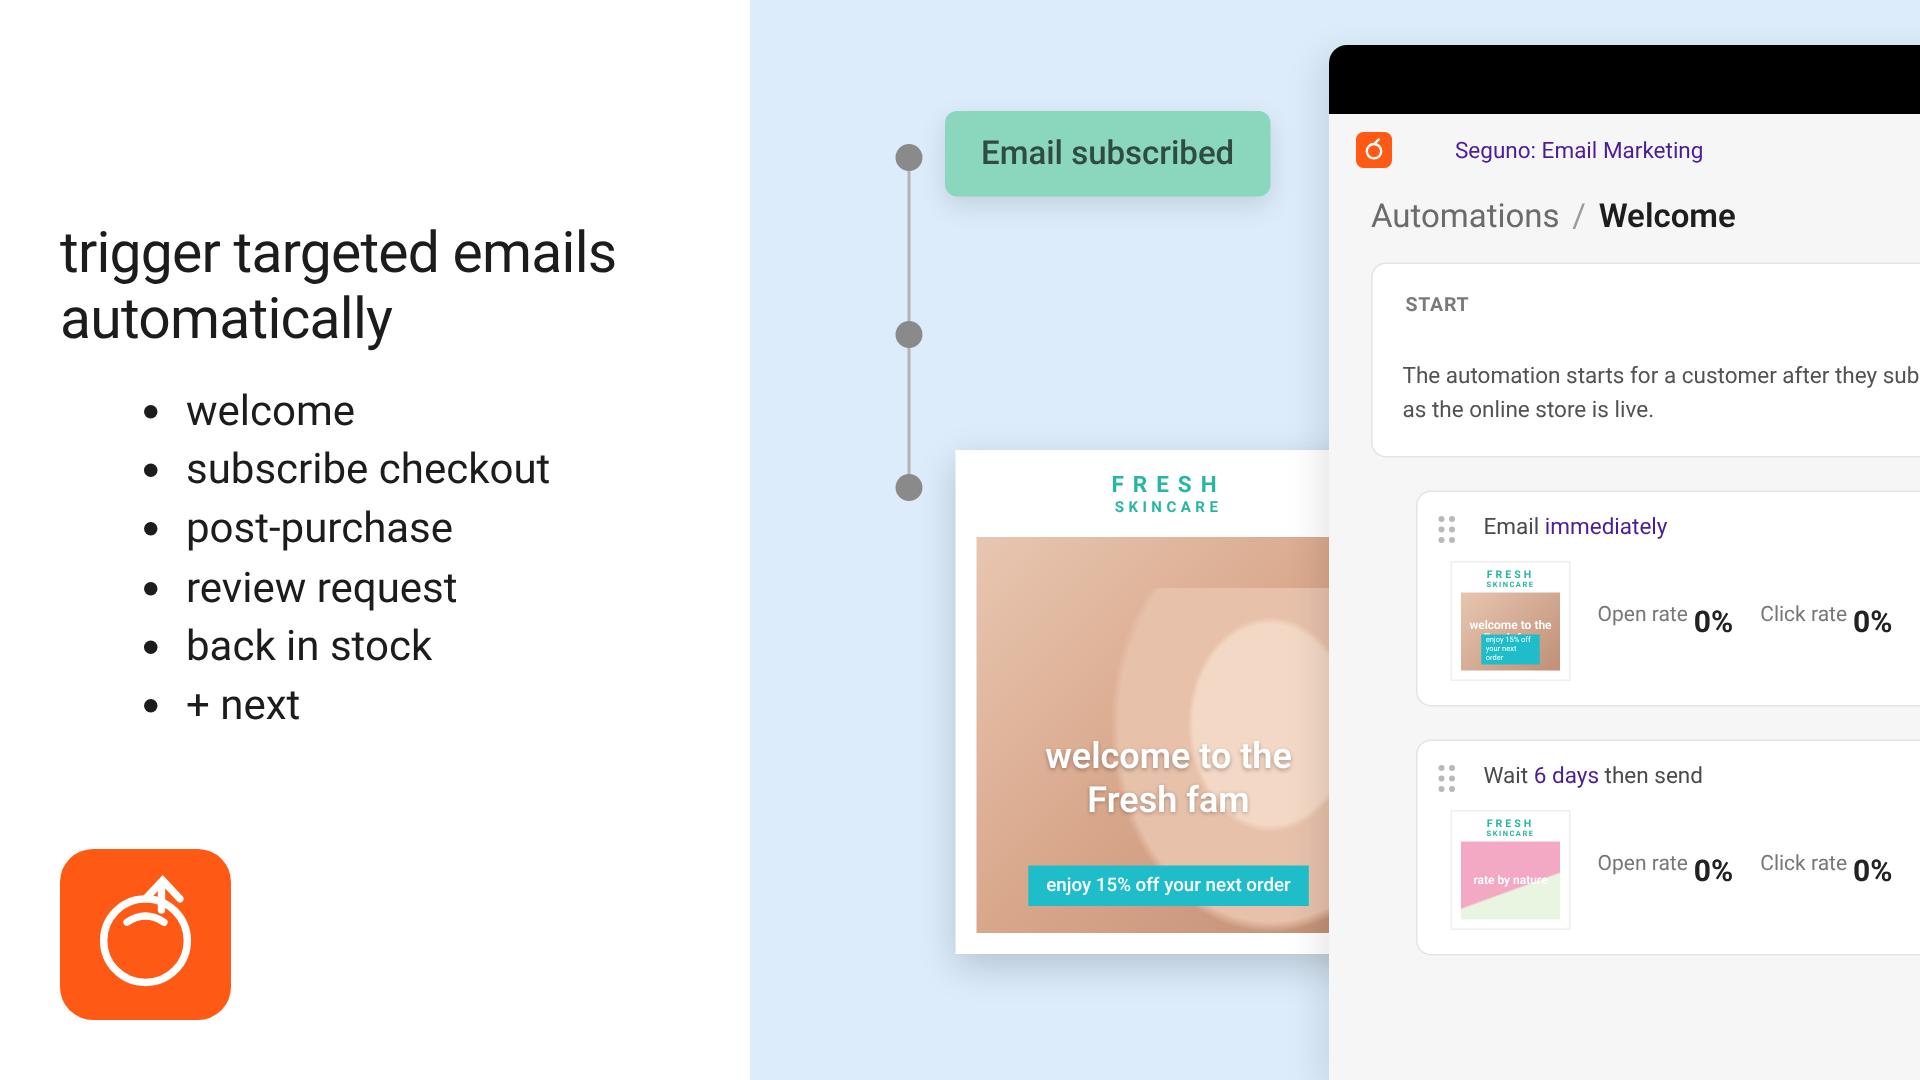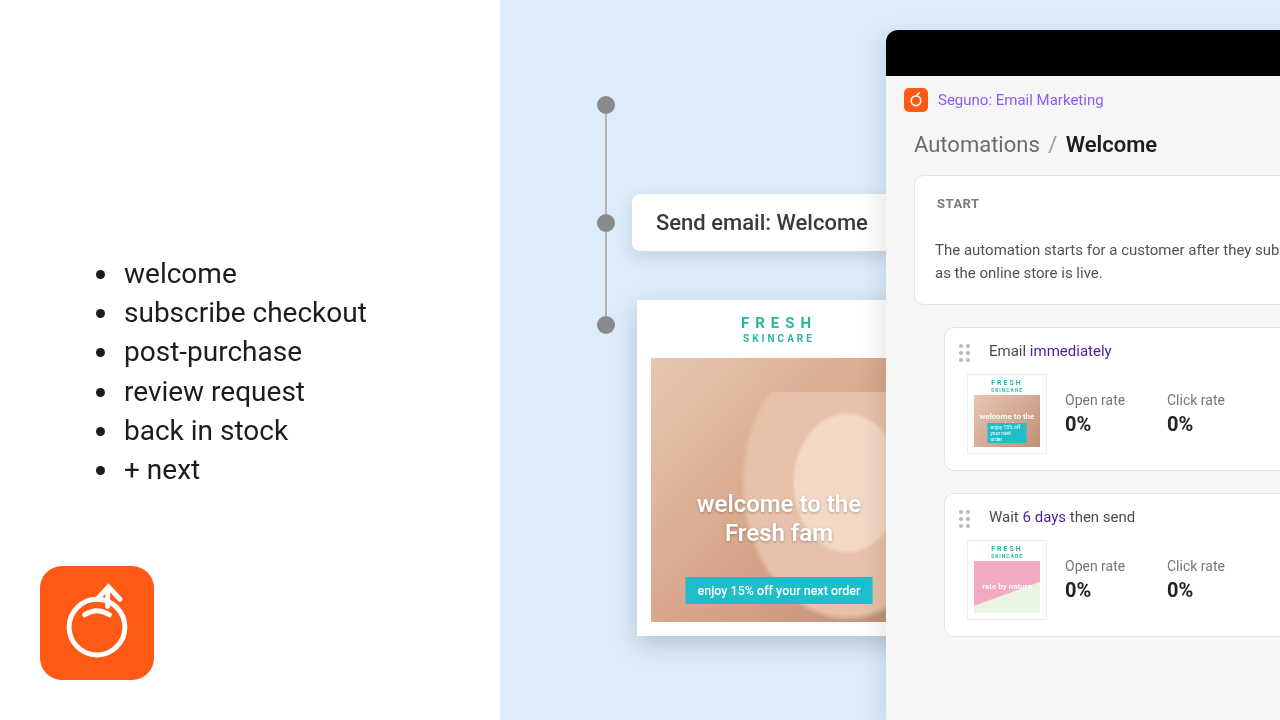--- a/index.html
+++ b/index.html
@@ -33,21 +33,21 @@
   .hero-copy { position: absolute; bottom: 74px; left: 0; right: 0; text-align: center; color: #fff; font-weight: 600; font-size: 24px; line-height: 1.2; text-shadow: 0 1px 3px rgba(0,0,0,.3); z-index: 2; }
   .hero-pill { position: absolute; bottom: 18px; left: 50%; transform: translateX(-50%); background: #1fbdc9; color: #fff; font-size: 12.5px; padding: 6px 12px; white-space: nowrap; z-index: 2; font-weight: 500; }
 
   
   .browser { position: absolute; left: 386px; top: 30px; width: 520px; height: 690px; border-radius: 12px 0 0 0; overflow: hidden; box-shadow: -6px 6px 24px rgba(0,0,0,.1); }
   .browser-bar { height: 46px; background: #000; }
   .app { background: #f6f6f7; height: 644px; padding: 0; }
   .app-header { display: flex; align-items: center; gap: 10px; height: 48px; padding: 0 18px; }
   .app-icon { width: 24px; height: 24px; border-radius: 5px; background: #ff5a15; display: flex; align-items: center; justify-content: center; }
   .app-icon svg { width: 16px; height: 16px; }
-  .app-title { font-size: 15px; color: #8b5cf6; }
+  .app-title { font-size: 15px; color: #4c1d95; margin-left: 32px; }
   .crumbs { padding: 8px 28px 18px; font-size: 22px; color: #6b6b6b; }
   .crumbs .strong { color: #1d1d1d; font-weight: 600; }
   .slash { color: #9b9b9b; padding: 0 3px; }
 
   .start-card { margin: 0 0 0 28px; background: #fff; border: 1px solid #e4e4e6; border-radius: 10px; padding: 20px 22px; }
   .start-label { font-size: 13px; font-weight: 700; letter-spacing: 0.5px; color: #7a7a7a; margin-bottom: 28px; }
   .start-body { font-size: 15px; color: #525252; line-height: 1.5; margin-left: -2px; }
 
   .step-block { position: relative; margin: 22px 0 0 58px; background: #fff; border: 1px solid #e4e4e6; border-radius: 10px; padding: 14px 16px 16px; }
   .drag { position: absolute; left: 14px; top: 16px; width: 16px; height: 16px; display: grid; grid-template-columns: repeat(2, 4px); grid-template-rows: repeat(3, 4px); gap: 3px; }
@@ -55,30 +55,31 @@
   .step-head { font-size: 15px; color: #4a4a4a; margin-left: 28px; margin-bottom: 14px; }
   .step-head .kw { color: #4c1d95; }
   .step-row { display: flex; align-items: center; gap: 18px; margin-left: 6px; }
   .thumb { width: 80px; height: 80px; position: relative; background: #fff; border: 1px solid #eee; }
   .thumb .tl { position:absolute; top:4px; left:0; right:0; text-align:center; font-size:7px; letter-spacing:2px; color:#27b6a2; font-weight:700; }
   .thumb .tl small{ display:block; font-size:5px; letter-spacing:1px; }
   .thumb .tb { position:absolute; top:20px; left:6px; right:6px; bottom:6px; display:flex; align-items:center; justify-content:center; text-align:center; color:#fff; font-size:8px; font-weight:600; line-height:1.15; }
   .thumb.one .tb { background: linear-gradient(135deg,#e8c6b1,#c08f76); }
   .thumb.two .tb { background: linear-gradient(160deg,#f3a9c4 0 58%, #e9f5e0 60% 100%); }
   .thumb .pill { position:absolute; bottom:10px; left:50%; transform:translateX(-50%); background:#1fbdc9; color:#fff; font-size:5px; padding:1px 3px; }
-  .metric { display: flex; flex-direction: column; gap: 4px; min-width: 84px; }
+  .metric { display: flex; gap: 4px; min-width: 84px; }
   .metric .ml { font-size: 14px; color: #777; }
   .metric .mv { font-size: 20px; font-weight: 700; color: #222; }
 </style>
 </head>
 <body>
 
 <div class="stage">
 
   <div class="left">
+    <div class="headline">trigger targeted emails automatically</div>
     <ul class="bullets">
       <li>welcome</li>
       <li>subscribe checkout</li>
       <li>post-purchase</li>
       <li>review request</li>
       <li>back in stock</li>
       <li>+ next</li>
     </ul>
     <div class="brand-tile">
       <svg viewBox="0 0 100 100">
@@ -92,22 +93,22 @@
     </div>
   </div>
 
   <div class="right">
 
     <div class="tline"></div>
     <div class="dot" style="left:97px; top:96px"></div>
     <div class="dot" style="left:97px; top:214px"></div>
     <div class="dot" style="left:97px; top:316px"></div>
 
-
-    <div class="step-card" style="left:132px; top:194px">Send email: Welcome</div>
+    <div class="step-card trigger" style="left:130px; top:74px">Email subscribed</div>
+
 
     <div class="preview">
       <div class="preview-logo">
         <span>FRESH</span>
         <small>SKINCARE</small>
       </div>
       <div class="hero">
         <div class="hero-copy">
           <span>welcome to the</span><br>
           <span>Fresh fam</span>

